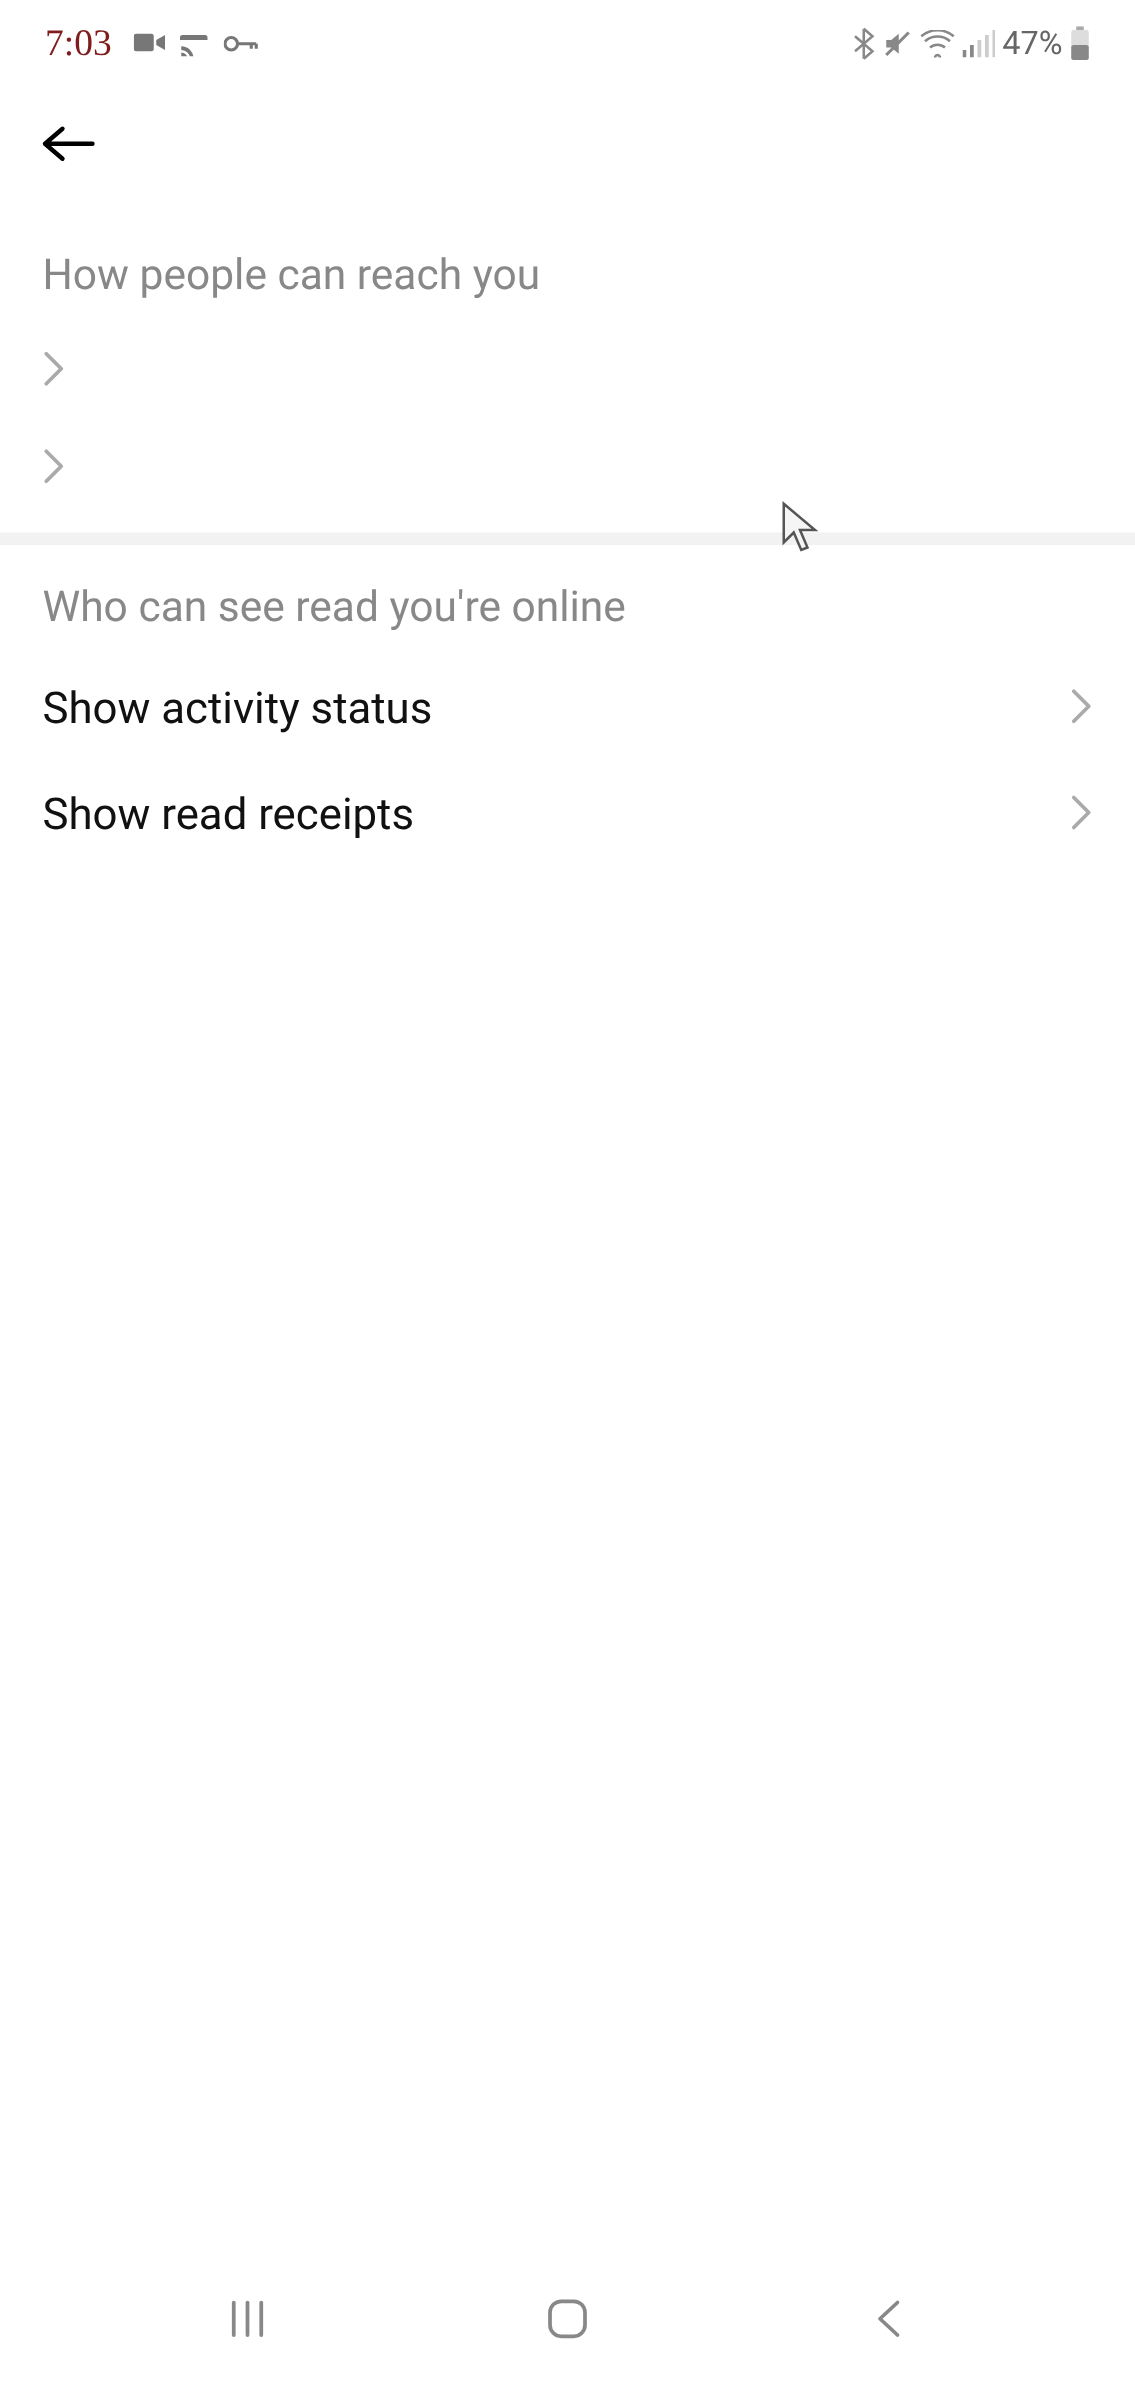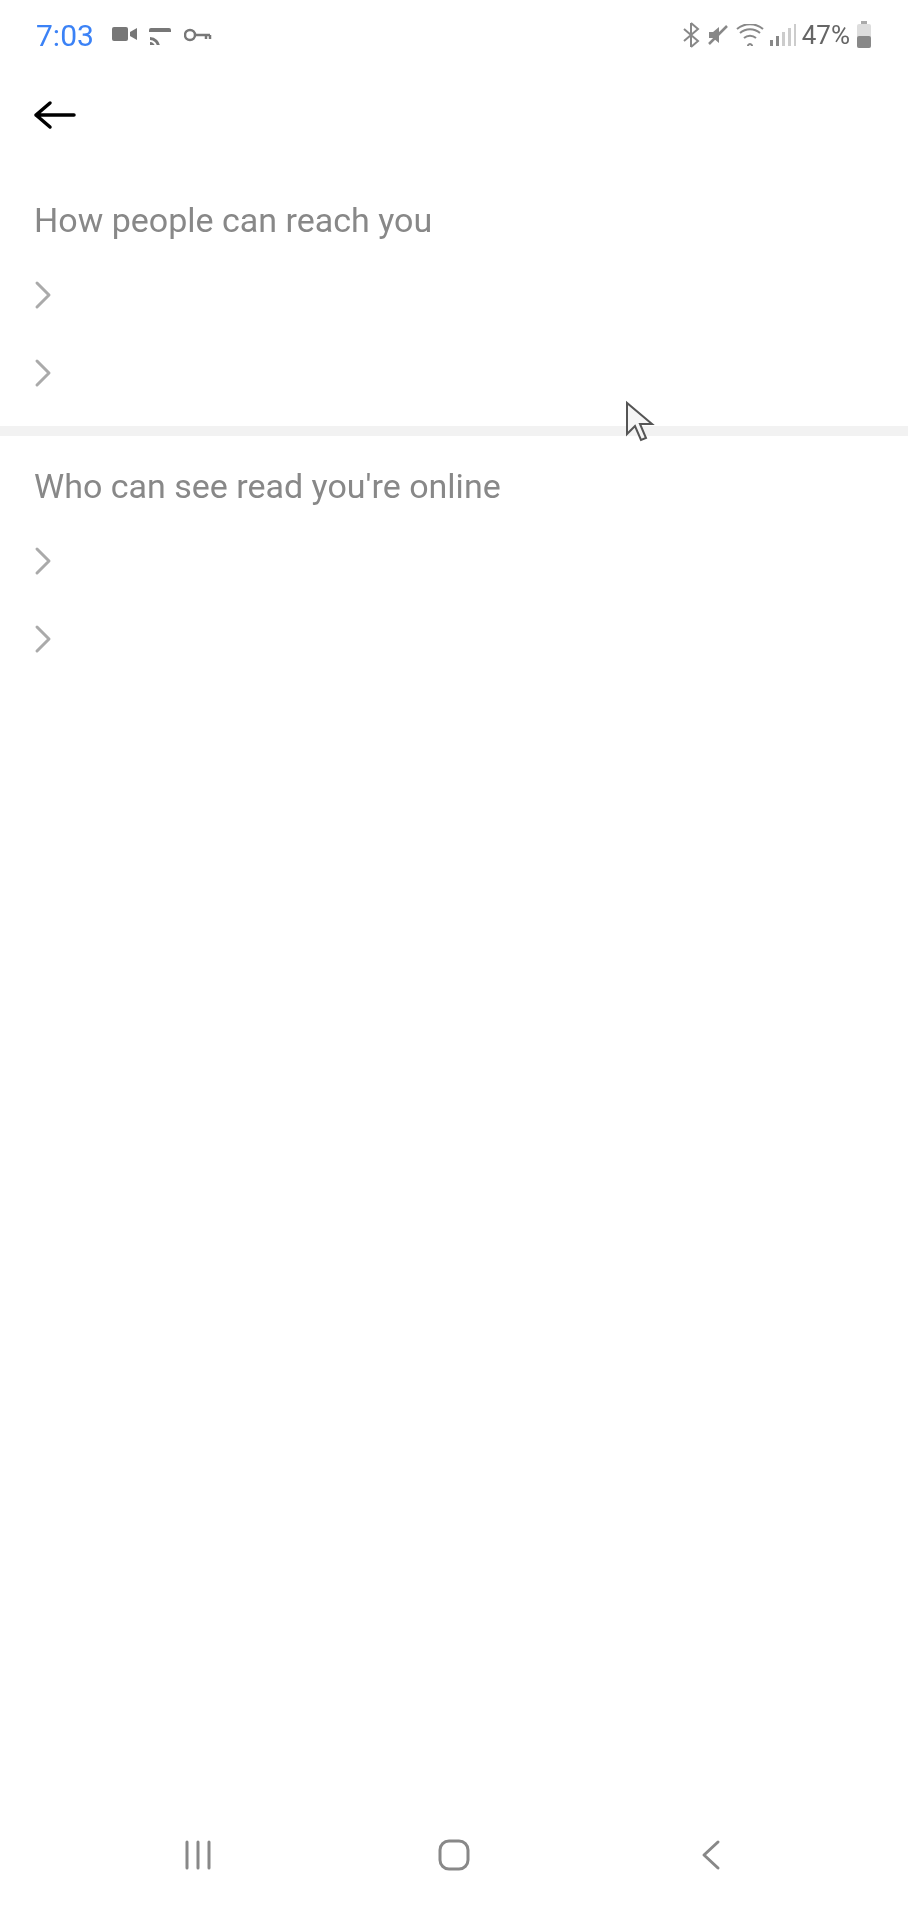--- a/index.html
+++ b/index.html
@@ -20,23 +20,24 @@
       height: 70px;
     }
     .status-left {
       display: flex;
       align-items: center;
       gap: 10px;
       color: #777;
     }
     .status-time {
       font-size: 30px;
-      color: #3b82f6;
+      color: #7f1d1d;
       font-weight: 400;
       margin-right: 8px;
+      font-family: Liberation Serif, serif;
     }
     .status-right {
       display: flex;
       align-items: center;
       gap: 6px;
       color: #888;
       font-size: 28px;
     }
     .battery-text {
       font-size: 26px;
@@ -206,28 +207,30 @@
         <path d="M3 3 l12 12 l-12 12" stroke="#aaa" stroke-width="3" fill="none" stroke-linecap="round" stroke-linejoin="round"></path>
       </svg>
   </span>
 </div>
 
 <div class="divider"></div>
 
 <div class="section-header">Who can see read you're online</div>
 
 <div class="list-item">
-  <span class="chevron">
-    <svg width="18" height="30" viewBox="0 0 18 30">
-        <path d="M3 3 l12 12 l-12 12" stroke="#aaa" stroke-width="3" fill="none" stroke-linecap="round" stroke-linejoin="round"></path>
-      </svg>
-  </span>
-</div>
-
-<div class="list-item">
+  <span class="list-item-label">Show activity status</span>
+  <span class="chevron">
+    <svg width="18" height="30" viewBox="0 0 18 30">
+        <path d="M3 3 l12 12 l-12 12" stroke="#aaa" stroke-width="3" fill="none" stroke-linecap="round" stroke-linejoin="round"></path>
+      </svg>
+  </span>
+</div>
+
+<div class="list-item">
+  <span class="list-item-label">Show read receipts</span>
   <span class="chevron">
     <svg width="18" height="30" viewBox="0 0 18 30">
         <path d="M3 3 l12 12 l-12 12" stroke="#aaa" stroke-width="3" fill="none" stroke-linecap="round" stroke-linejoin="round"></path>
       </svg>
   </span>
 </div>
 
 <div class="cursor">
   <svg width="36" height="44" viewBox="0 0 36 44">
     <path d="M3 3 L3 34 L11 26 L17 40 L22 38 L16 24 L28 24 Z" fill="#f5f5f5" stroke="#555" stroke-width="2"></path>

